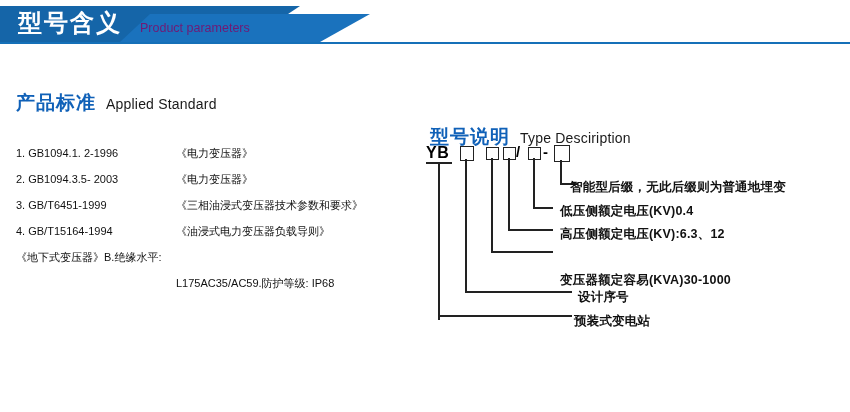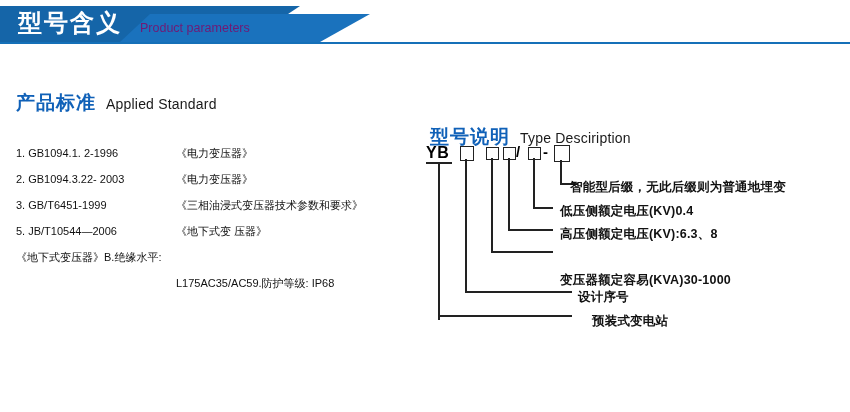--- a/index.html
+++ b/index.html
@@ -168,30 +168,30 @@
 <div class="sec-head" id="sec-head-right">
   <span class="cn">型号说明</span><span class="en">Type Desciription</span>
 </div>
 
 <div class="std-list" id="std-list">
     <div class="std-row">
       <span class="std-code">1. GB1094.1. 2-1996</span>
       <span class="std-name">《电力变压器》</span>
     </div>
     <div class="std-row">
-      <span class="std-code">2. GB1094.3.22- 2003</span>
+      <span class="std-code">2. GB1094.3.5- 2003</span>
       <span class="std-name">《电力变压器》</span>
     </div>
     <div class="std-row">
       <span class="std-code">3. GB/T6451-1999</span>
       <span class="std-name">《三相油浸式变压器技术参数和要求》</span>
     </div>
     <div class="std-row">
-      <span class="std-code">5. JB/T10544—2006</span>
-      <span class="std-name">《地下式变 压器》</span>
+      <span class="std-code">4. GB/T15164-1994</span>
+      <span class="std-name">《油浸式电力变压器负载导则》</span>
     </div>
     <div class="std-row">
       <span class="std-name">《地下式变压器》B.绝缘水平:</span>
     </div>
     <div class="std-row cont">
       <span class="std-code"></span>
       <span class="std-name">L175AC35/AC59.防护等级: IP68</span>
     </div>
   </div>
 
@@ -223,16 +223,16 @@
 
   <div class="vline" style="left:41px;  top:19px;  height:134px;"></div>
   <div class="hline" style="left:41px;  top:151px; width:107px;"></div>
 
   <div class="vline" style="left:14px;  top:22px;  height:158px;"></div>
   <div class="hline" style="left:14px;  top:175px; width:134px;"></div>
 </div>
 
 <div class="ann" style="left:570px; top:179px;">智能型后缀，无此后缀则为普通地埋变</div>
 <div class="ann" style="left:560px; top:203px;">低压侧额定电压(KV)0.4</div>
-<div class="ann" style="left:560px; top:226px;">高压侧额定电压(KV):6.3、8</div>
+<div class="ann" style="left:560px; top:226px;">高压侧额定电压(KV):6.3、12</div>
 <div class="ann" style="left:560px; top:249px;margin-top:23px;">变压器额定容易(KVA)30-1000</div>
 <div class="ann" style="left:578px; top:289px;">设计序号</div>
-<div class="ann" style="left:592px; top:313px;text-align:right;">预装式变电站</div>
+<div class="ann" style="left:574px; top:313px;text-align:right;">预装式变电站</div>
 
 </body></html>

